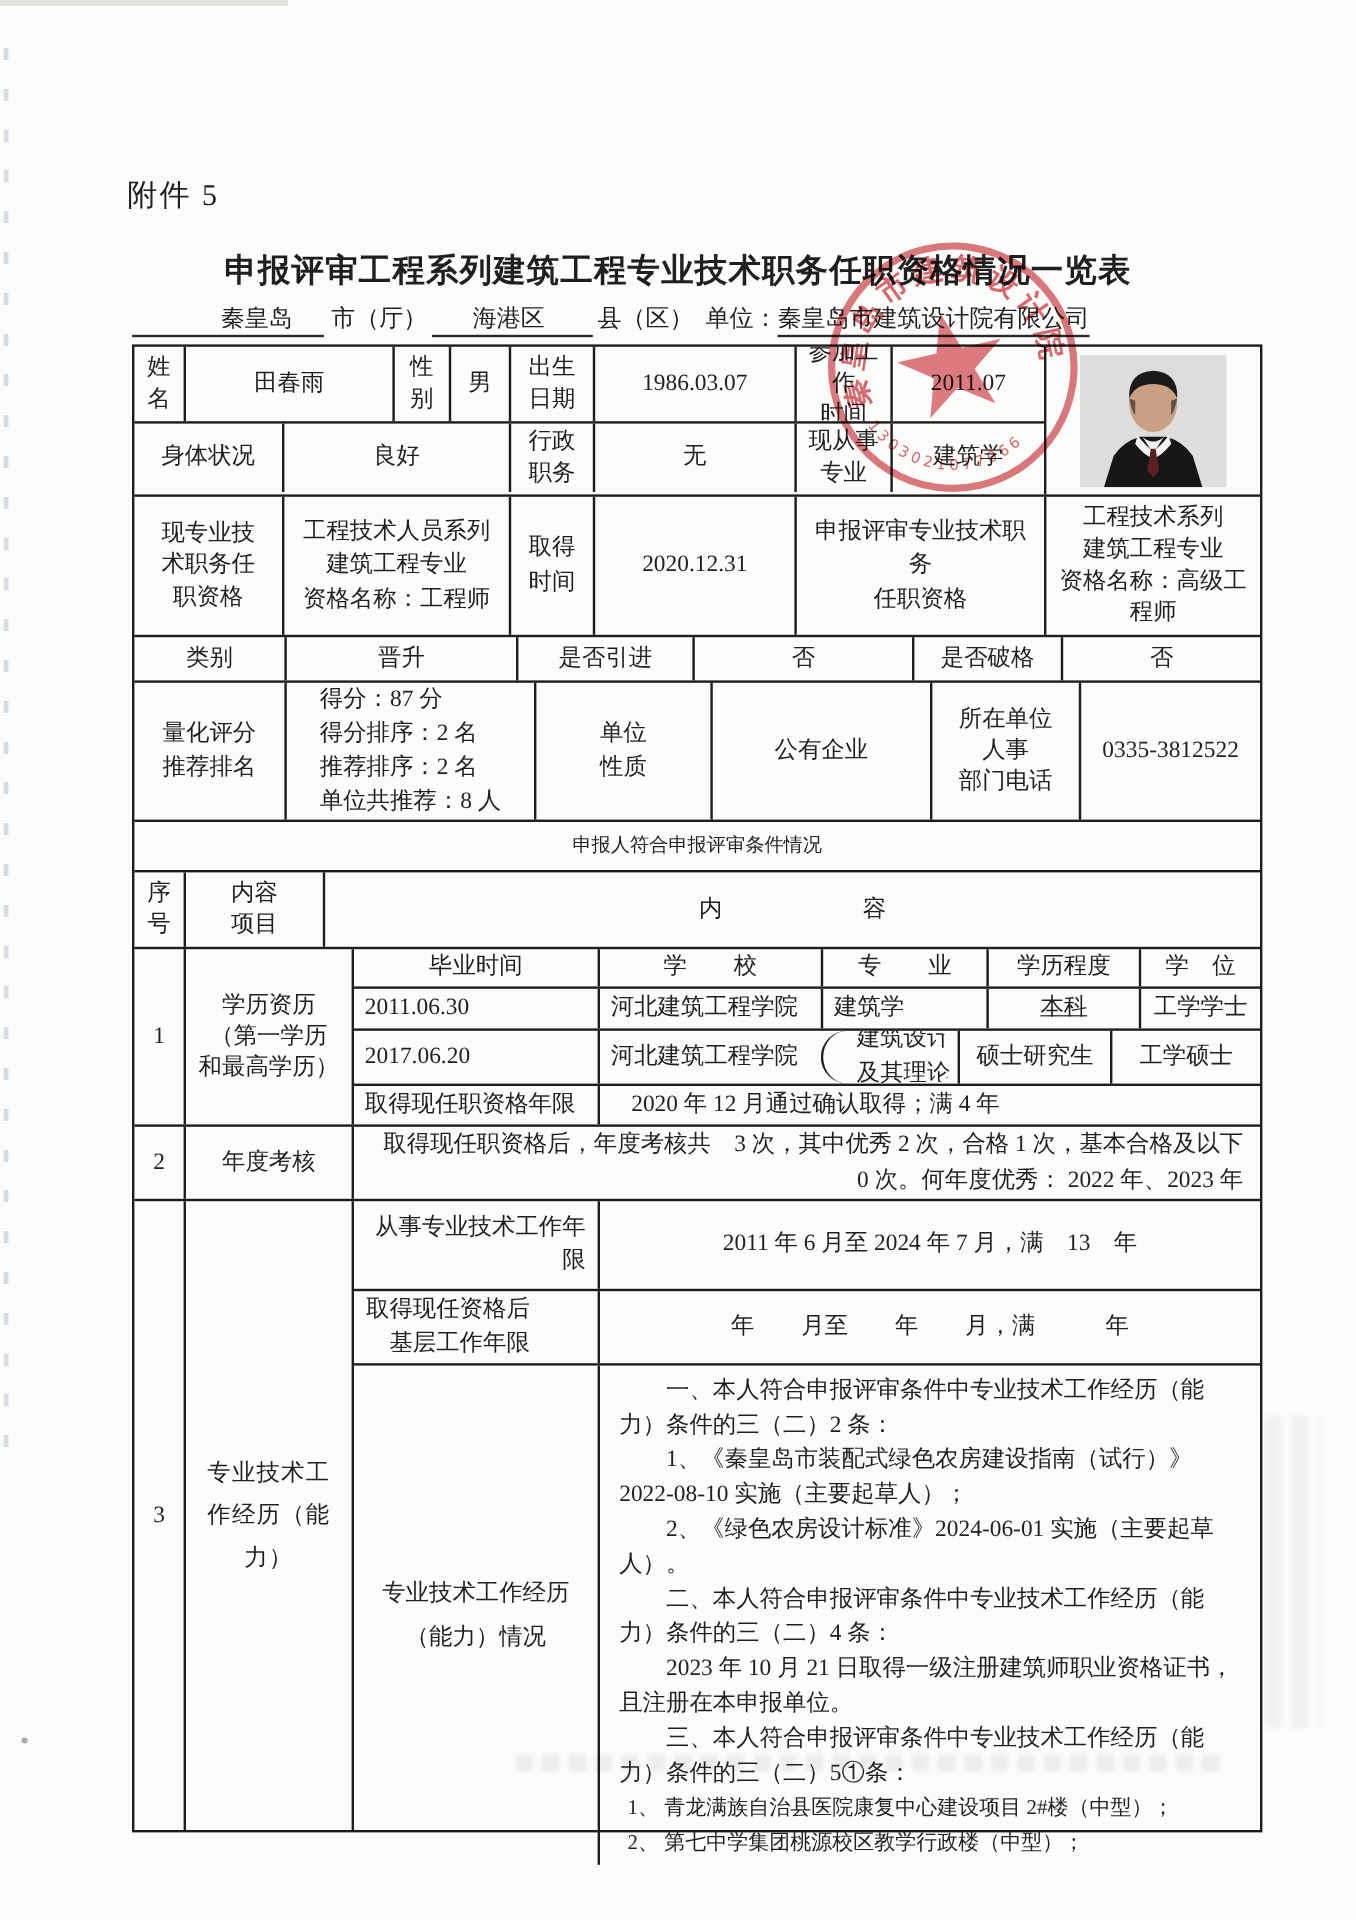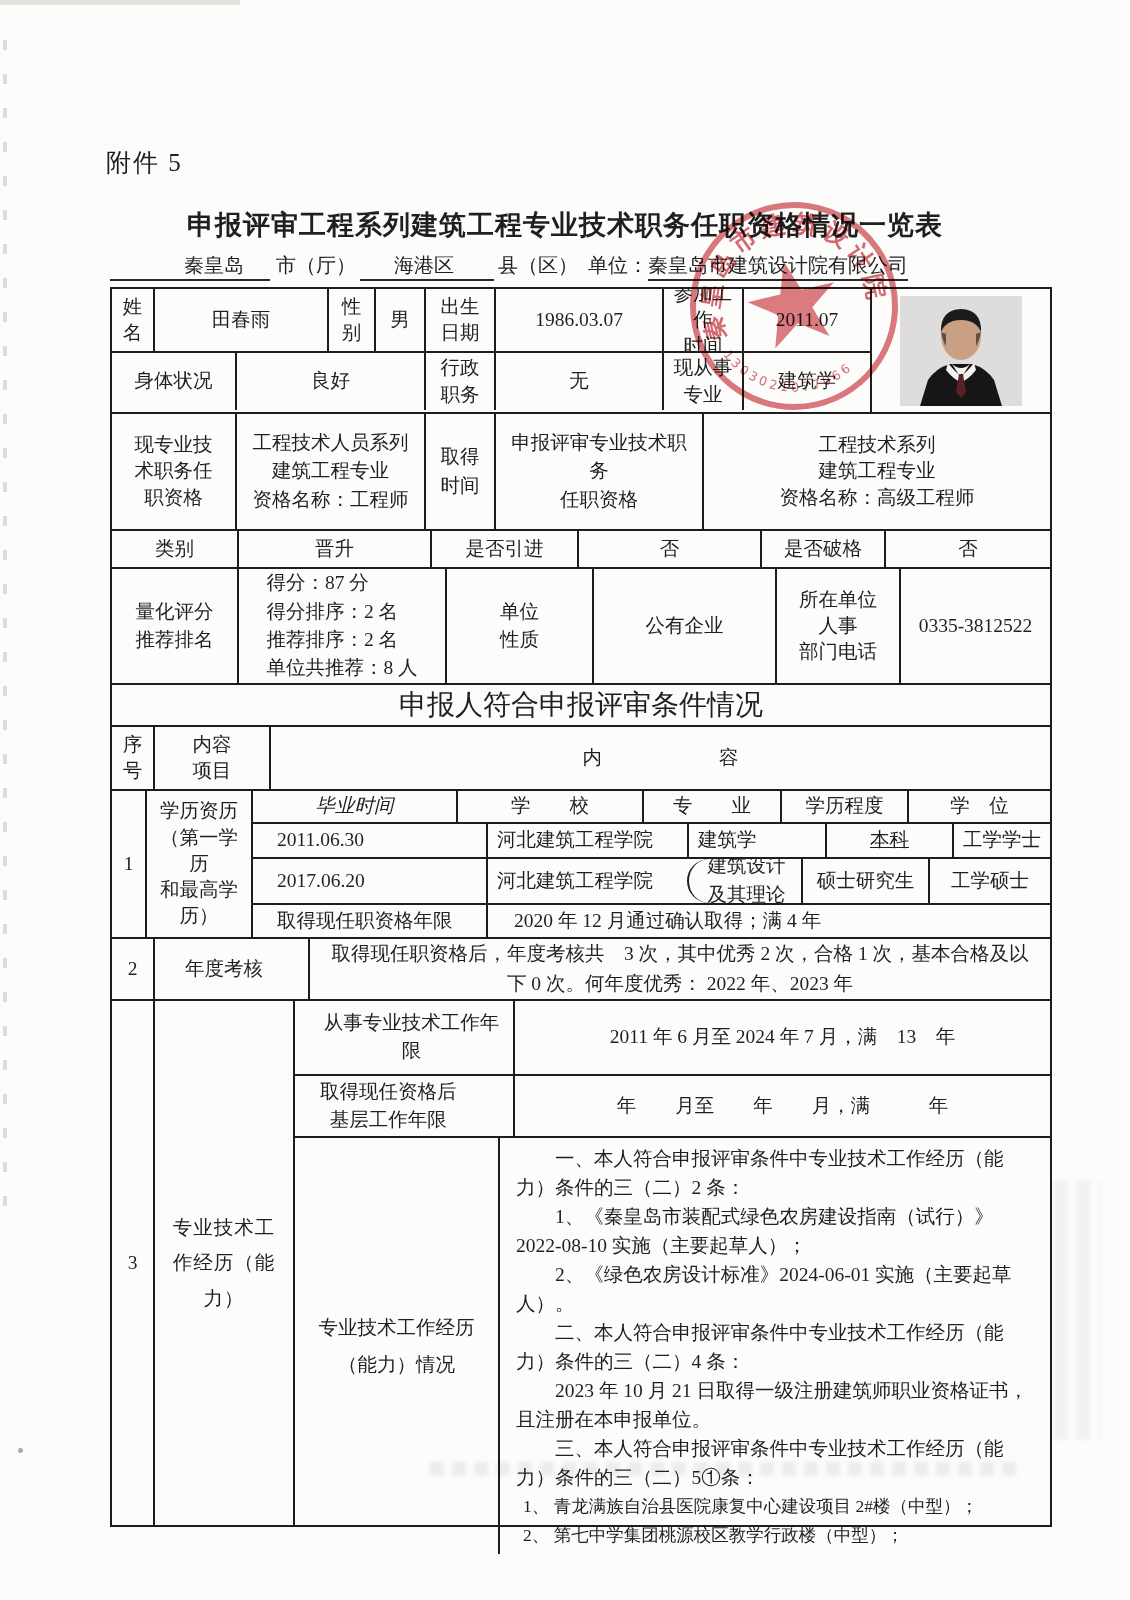--- a/index.html
+++ b/index.html
@@ -30,21 +30,21 @@
   .tbl *{box-sizing:border-box;}
   .band{display:flex;width:100%;}
   .band + .band{border-top:2px solid #1d1d1d;}
   .c{border-left:2px solid #1d1d1d;display:flex;align-items:center;justify-content:center;
      text-align:center;padding:2px 6px;overflow:hidden;}
   .c:first-child{border-left:none;}
   .vstack{display:flex;flex-direction:column;}
   .vrow{display:flex;width:100%;}
   .vrow + .vrow{border-top:2px solid #1d1d1d;}
   .pre{white-space:pre-line;}
-  .left{justify-content:flex-start;text-align:center;margin-left:15px;}
+  .left{justify-content:flex-start;text-align:right;}
   .top{align-items:flex-start;}
   .grow{flex:1;}
   .lh-tight{line-height:1.35;}
 
   
   .photo-cell{display:flex;align-items:flex-start;justify-content:center;padding-top:7px;}
   .photo{width:122px;height:110px;background:#dddddad9;}
 
   
   .stamp{position:absolute;left:683px;top:195px;width:222px;height:222px;
@@ -123,20 +123,21 @@
 
     <div class="band" style="height:117px;">
       <div class="c pre lh-tight" style="width:123px;">现专业技
 术职务任
 职资格</div>
       <div class="c pre" style="width:189px;">工程技术人员系列
 建筑工程专业
 资格名称：工程师</div>
       <div class="c pre" style="width:70px;">取得
 时间</div>
+      <div class="c" style="width:168px;">2020.12.31</div>
       <div class="c pre" style="width:208px;">申报评审专业技术职务
 任职资格</div>
       <div class="c pre grow lh-tight">工程技术系列
 建筑工程专业
 资格名称：高级工程师</div>
     </div>
 
     <div class="band" style="height:38px;">
       <div class="c" style="width:125px;">类别</div>
       <div class="c" style="width:193px;">晋升</div>
@@ -158,40 +159,40 @@
       <div class="c pre" style="width:147px;">单位
 性质</div>
       <div class="c" style="width:183px;">公有企业</div>
       <div class="c pre lh-tight" style="width:124px;">所在单位
 人事
 部门电话</div>
       <div class="c grow">0335-3812522</div>
     </div>
 
     <div class="band" style="height:42px;">
-      <div class="c grow" style="font-size:28px;">申报人符合申报评审条件情况</div>
+      <div class="c grow" style="font-size:16px;">申报人符合申报评审条件情况</div>
     </div>
 
     <div class="band" style="height:64px;">
       <div class="c pre lh-tight" style="width:41px;">序
 号</div>
       <div class="c pre lh-tight" style="width:116px;">内容
 项目</div>
       <div class="c grow">内　　　　　　容</div>
     </div>
 
     <div class="band" style="height:148px;">
       <div class="c" style="width:41px;">1</div>
       <div class="c pre lh-tight" style="width:140px;">学历资历
 （第一学历
 和最高学历）</div>
       <div class="vstack grow" style="border-left:2px solid #1d1d1d;">
         <div class="vrow" style="height:31px;">
 
-            <div class="c lh-tight" style="flex: 0 0 auto; width: 203px; font-style: italic;">毕业时间</div>
+            <div class="c lh-tight" style="flex: 0 0 auto; width: 203px;">毕业时间</div>
 
             <div class="c lh-tight" style="flex: 0 0 auto; width: 186px;">学　　校</div>
 
             <div class="c lh-tight" style="flex: 0 0 auto; width: 138px;">专　　业</div>
 
             <div class="c lh-tight" style="flex: 0 0 auto; width: 127px;">学历程度</div>
 
             <div class="c lh-tight" style="flex: 1 1 0%; width: 98px;">学　位</div>
 
         </div>

